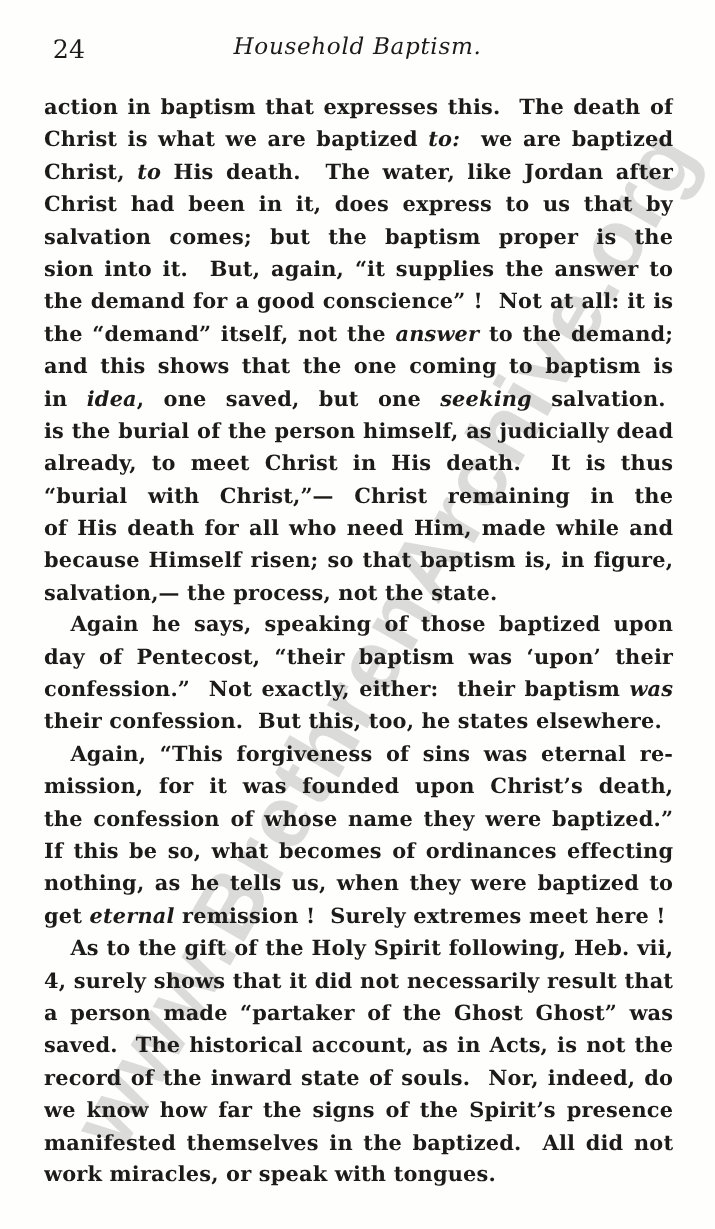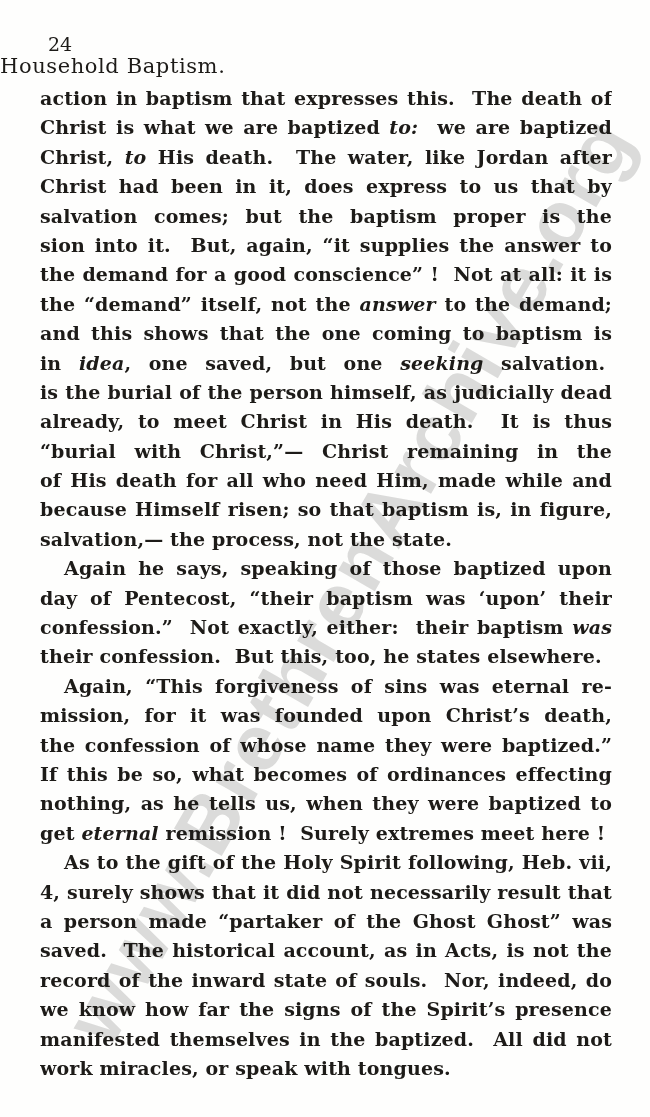--- a/index.html
+++ b/index.html
@@ -24,33 +24,33 @@
     letter-spacing: 3px;
     color: rgba(110, 110, 110, 0.24);
     white-space: nowrap;
     z-index: 0;
     user-select: none;
   }
   .page-number {
     position: absolute;
     left: 48px;
     top: 33px;
-    font-size: 19px;
+    font-size: 23px;
     z-index: 1;
   }
   .running-title {
     position: absolute;
     top: 30px;
     left: 0;
     width: 100%;
-    text-align: left;
+    text-align: center;
+    font-style: italic;
     font-size: 21px;
     letter-spacing: 0.6px;
     z-index: 1;
-    margin-top: 24px;
   }
   .body-text {
     position: absolute;
     left: 40px;
     top: 84px;
     width: 572px;
     z-index: 1;
     font-size: 19px;
     line-height: 29.4px;
     letter-spacing: 0.15px;

